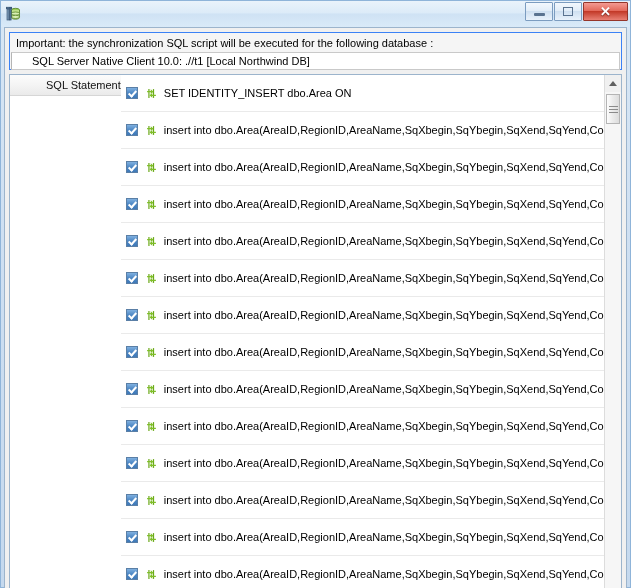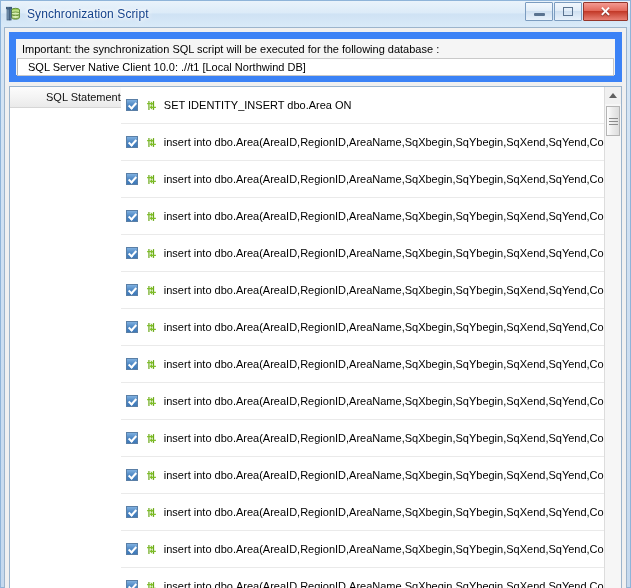--- a/index.html
+++ b/index.html
@@ -109,39 +109,39 @@
     border: 1px solid #9cb4cc;
     box-sizing: border-box;
     display: flex;
     flex-direction: column;
     padding: 4px;
   }
 
   
   .info-panel {
     flex: 0 0 auto;
-    border: 7px solid #3b82f6;
+    border: 1px solid #3b82f6;
     background: #f5f5f5;
     box-sizing: border-box;
     padding: 3px 4px 0 4px;
     margin-bottom: 4px;
   }
   .info-line {
     font-size: 11px;
     color: #000;
     padding: 1px 2px 3px 2px;
     white-space: nowrap;
   }
   .db-line {
     font-size: 11px;
     color: #000;
     background: #ffffff;
     border: 1px solid #c9c9c9;
     border-left: 1px solid #b5b5b5;
-    padding: 2px 10px;
+    padding: 2px 20px;
     white-space: nowrap;
     margin: 0 -3px -1px -3px;
   }
 
   
   .grid-wrap {
     flex: 1 1 auto;
     border: 1px solid #9cb4cc;
     background: #ffffff;
     box-sizing: border-box;
@@ -406,21 +406,20 @@
         <svg width="16" height="16" viewBox="0 0 16 16">
           <ellipse cx="9.5" cy="4" rx="4" ry="1.7" fill="#9ccf5a" stroke="#4c7a1e" stroke-width="0.8"></ellipse>
           <path d="M5.5 4 v7.5 c0 1 1.8 1.7 4 1.7 s4-.7 4-1.7 V4" fill="#bfe08a" stroke="#4c7a1e" stroke-width="0.8"></path>
           <ellipse cx="9.5" cy="7.6" rx="4" ry="1.6" fill="#d9efb4" stroke="#4c7a1e" stroke-width="0.7"></ellipse>
           <ellipse cx="9.5" cy="10.9" rx="4" ry="1.6" fill="#d9efb4" stroke="#4c7a1e" stroke-width="0.7"></ellipse>
           <rect x="1" y="3" width="2" height="11" fill="#7f9dbb" stroke="#3d5a79" stroke-width="0.7"></rect>
           <rect x="3.5" y="1.5" width="1.6" height="12.5" fill="#5b7fa6" stroke="#2f4a68" stroke-width="0.7"></rect>
           <rect x="0.3" y="1.2" width="5.4" height="1.6" fill="#4a6f96" stroke="#2f4a68" stroke-width="0.6"></rect>
         </svg>
       </span>
-      <span class="title-text">Synchronization Script</span>
       <div class="win-buttons">
         <div class="win-btn">
           <span class="glyph-min"></span>
         </div>
         <div class="win-btn">
           <span class="glyph-max"></span>
         </div>
         <div class="win-btn close">
           <span class="glyph-close">✕</span>
         </div>

